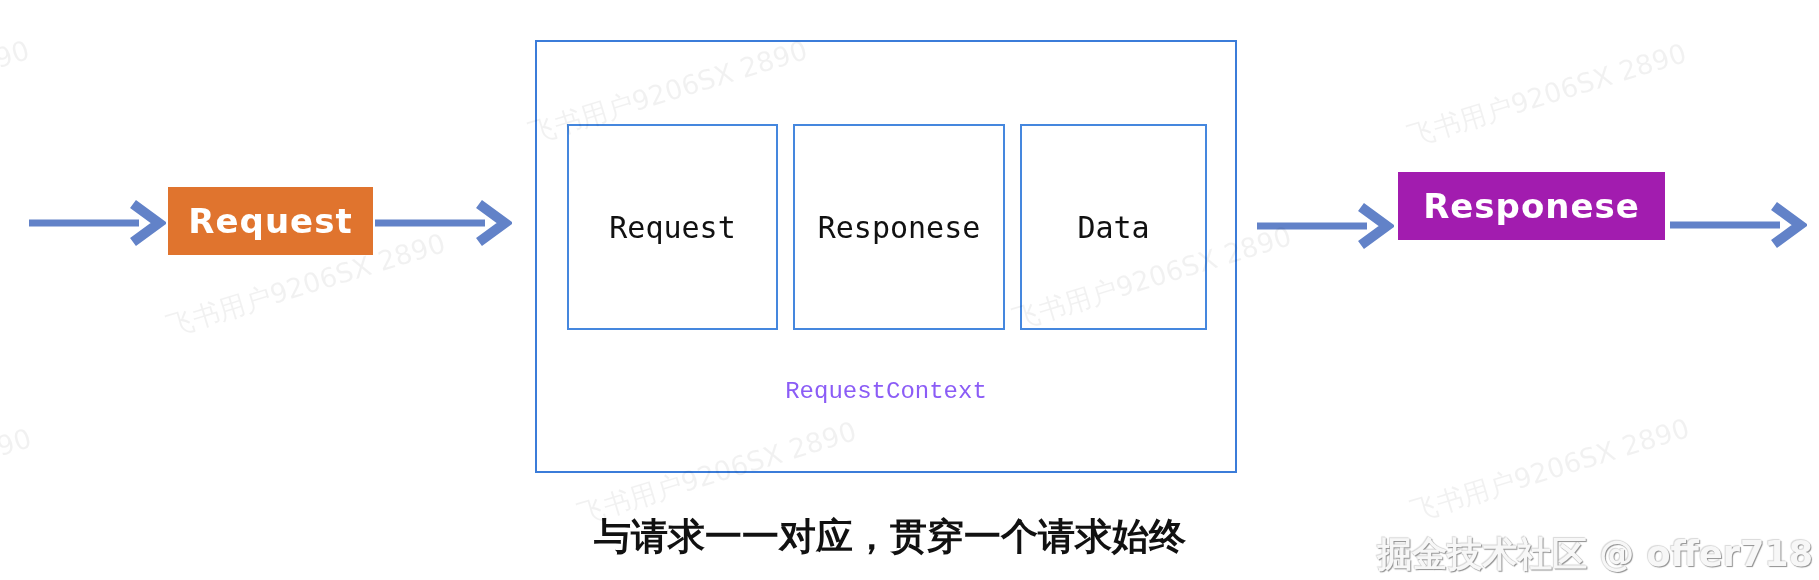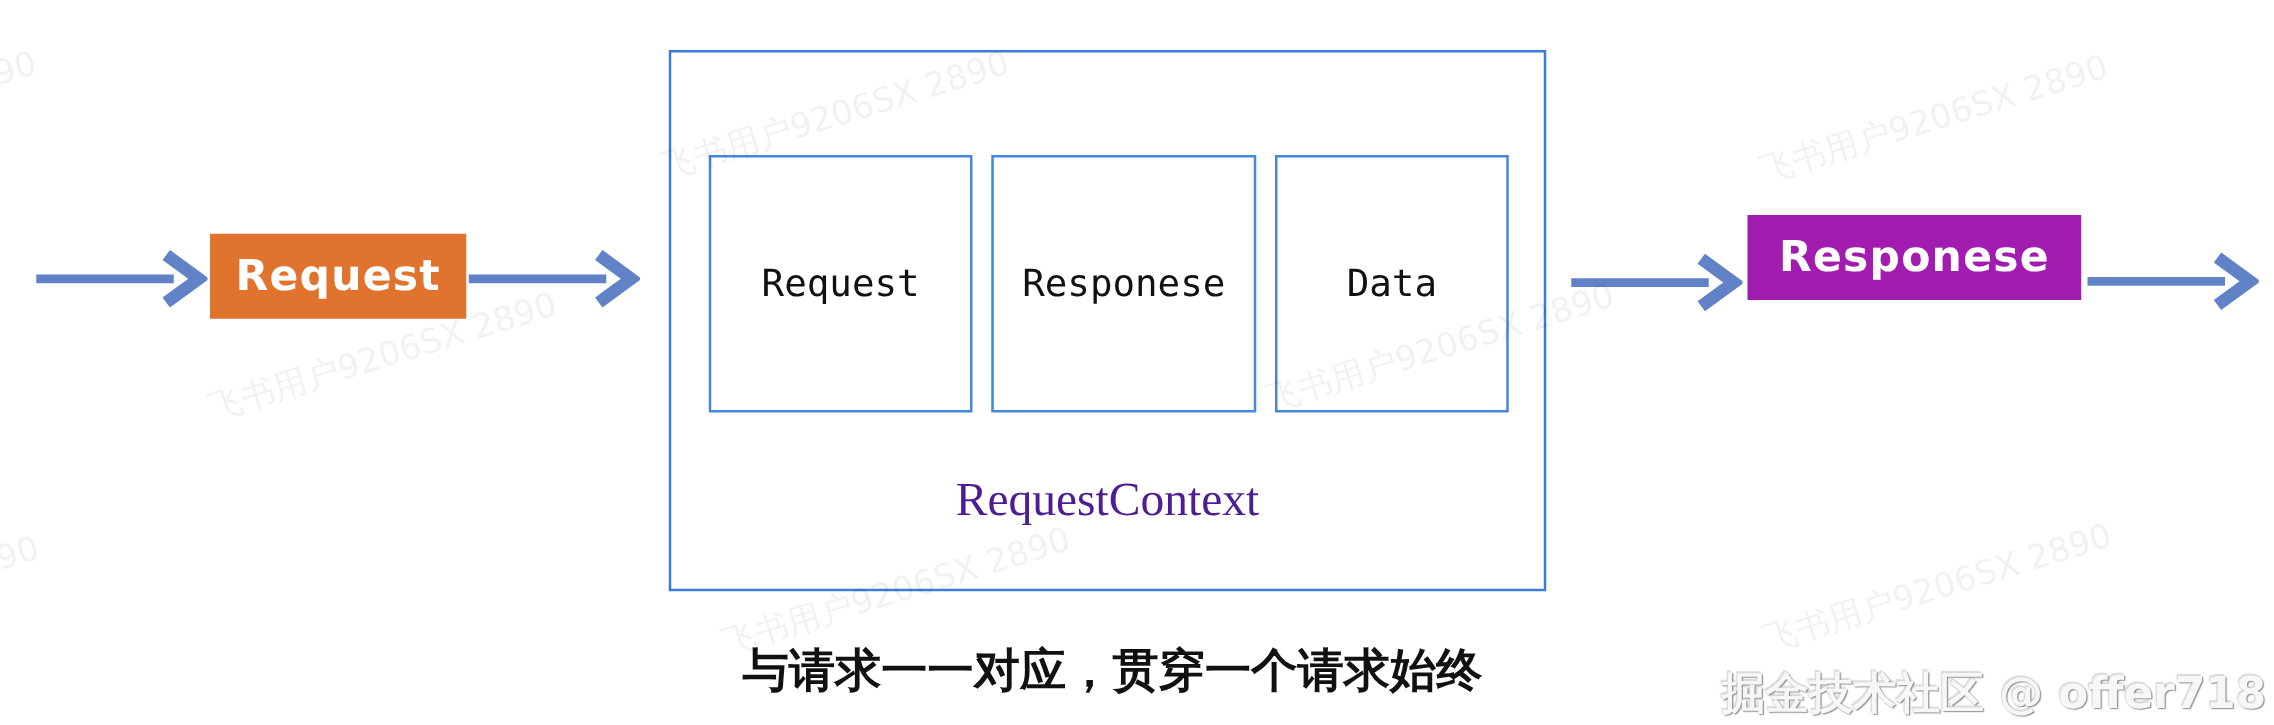--- a/index.html
+++ b/index.html
@@ -26,22 +26,22 @@
     position:absolute;top:82px;height:202px;border:2px solid #4587DE;background:#ffffff;
     display:flex;align-items:center;justify-content:center;
     font-family:"DejaVu Sans Mono","Liberation Mono",monospace;
     font-size:30px;color:#111111;
   }
   #inner-request{left:30px;width:207px;}
   #inner-response{left:256px;width:208px;}
   #inner-data{left:483px;width:183px;}
   #context-caption{
     position:absolute;left:50%;top:336px;transform:translateX(-50%);
-    font-family:Liberation Serif, serif;
-    font-size:38px;color:#4c1d95;white-space:nowrap;
+    font-family:Liberation Mono, monospace;
+    font-size:24px;color:#8b5cf6;white-space:nowrap;
   }
   
   .arrow-svg{position:absolute;z-index:2;}
   
   #footnote{
     left:890px;top:537px;transform:translate(-50%,-50%);
     font-size:37px;color:#111111;font-weight:600;white-space:nowrap;
     font-family:Liberation Mono, monospace;z-index:3;
   }
   

